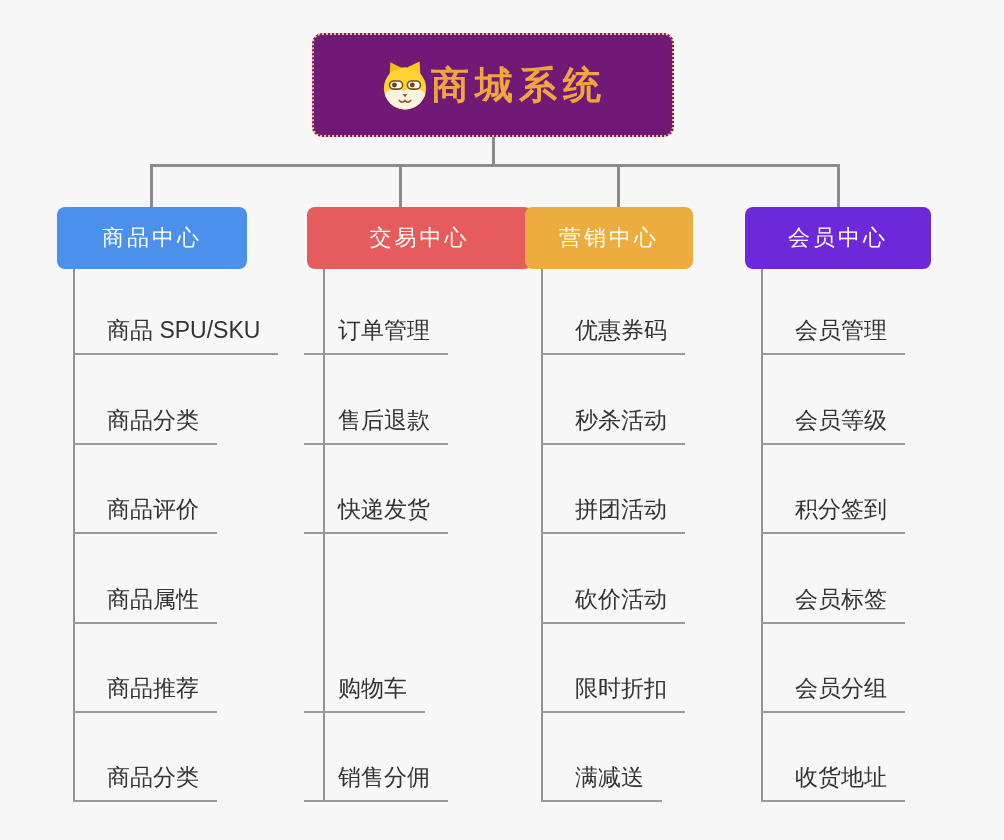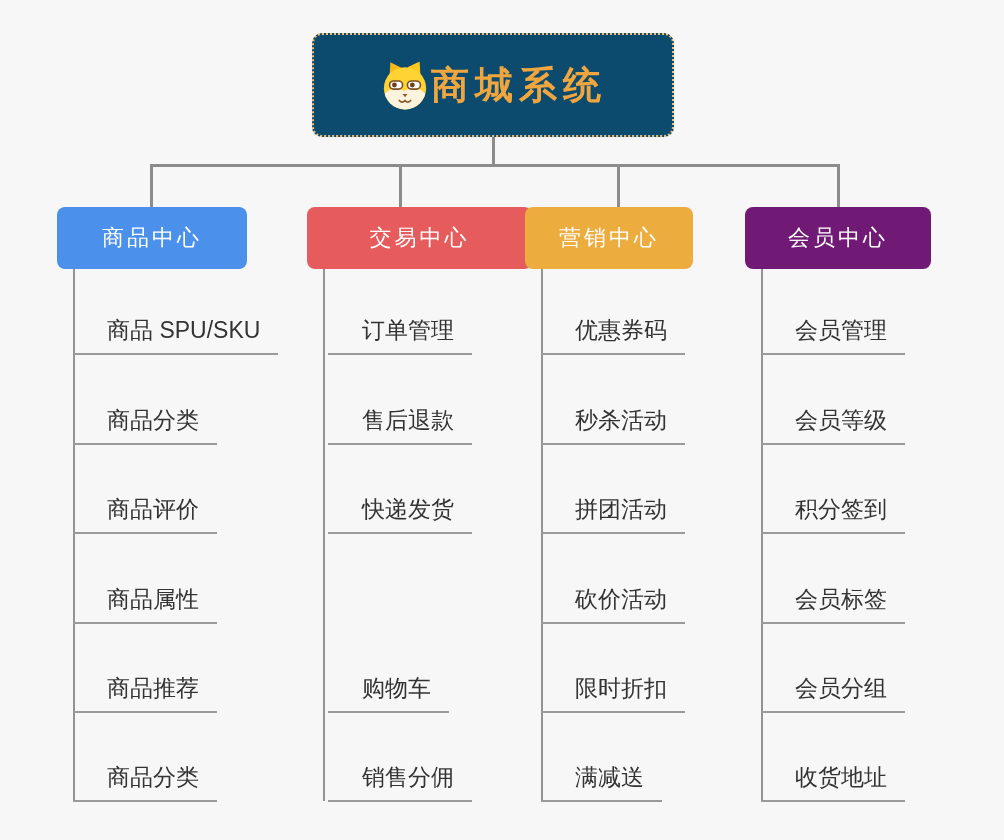--- a/index.html
+++ b/index.html
@@ -1,21 +1,21 @@
 <!DOCTYPE html>
 <html><head>
 <meta charset="utf-8">
 <style>
   html,body{margin:0;padding:0;background:#f7f7f8;}
   body{font-family:"Liberation Sans","DejaVu Sans",sans-serif;}
   .canvas{position:relative;width:1004px;height:840px;background:#f7f7f8;overflow:hidden;}
 
   
   .root-node{position:absolute;left:312px;top:33px;width:362px;height:104px;
-    background:#0c4a6e;border:2px dotted #f2c178;border-radius:10px;
+    background:#701a75;border:2px dotted #f2c178;border-radius:10px;
     box-sizing:border-box;display:flex;align-items:center;justify-content:center;
     box-shadow:0 1px 3px rgba(0,0,0,0.03);}
   .root-label{font-size:38px;font-weight:600;color:#f0a63e;letter-spacing:6px;white-space:nowrap;}
   .root-icon{width:52px;height:52px;display:inline-flex;}
 
   
   .conn{position:absolute;background:#8c8c8c;}
   .root-stem{left:492px;top:137px;width:3px;height:28px;}
   .h-rail{left:150px;top:164px;width:690px;height:3px;}
   .drop{top:166px;width:3px;height:41px;}
@@ -30,21 +30,21 @@
   .b2{left:525px;width:168px}
   .b3{left:745px;width:186px}
 
   
   .trunk{position:absolute;top:269px;width:2px;height:532px;background:#939393;}
   .t0{left:73px}.t1{left:323px}.t2{left:541px}.t3{left:761px}
 
   
   .child{position:absolute;font-size:23px;line-height:30px;color:#333333;
     padding:0 18px 8px 34px;border-bottom:2px solid #9a9a9a;white-space:nowrap;text-align:center;}
-  .c0{left:73px}.c1{left:328px}.c2{left:541px}.c3{left:761px}
+  .c0{left:73px}.c1{left:304px}.c2{left:541px}.c3{left:761px}
   .r0{top:315px}.r1{top:405px}.r2{top:494px}.r3{top:584px}.r4{top:673px}.r5{top:762px}
 </style>
 </head>
 <body>
 
 <div class="canvas">
 
   <div class="conn root-stem"></div>
   <div class="conn h-rail"></div>
   <div class="conn drop d0"></div>
@@ -96,21 +96,21 @@
 
   <div class="branch-box b2" style="background: rgb(236, 172, 62);">营销中心</div>
   <div class="trunk t2"></div>
   <div class="child c2 r0">优惠券码</div>
   <div class="child c2 r1">秒杀活动</div>
   <div class="child c2 r2">拼团活动</div>
   <div class="child c2 r3">砍价活动</div>
   <div class="child c2 r4">限时折扣</div>
   <div class="child c2 r5">满减送</div>
 
-  <div class="branch-box b3" style="background: #701a75; text-align: right;">会员中心</div>
+  <div class="branch-box b3" style="background: #6d28d9; text-align: right;">会员中心</div>
   <div class="trunk t3"></div>
   <div class="child c3 r0">会员管理</div>
   <div class="child c3 r1">会员等级</div>
   <div class="child c3 r2">积分签到</div>
   <div class="child c3 r3">会员标签</div>
   <div class="child c3 r4">会员分组</div>
   <div class="child c3 r5">收货地址</div>
 
 </div>
 

